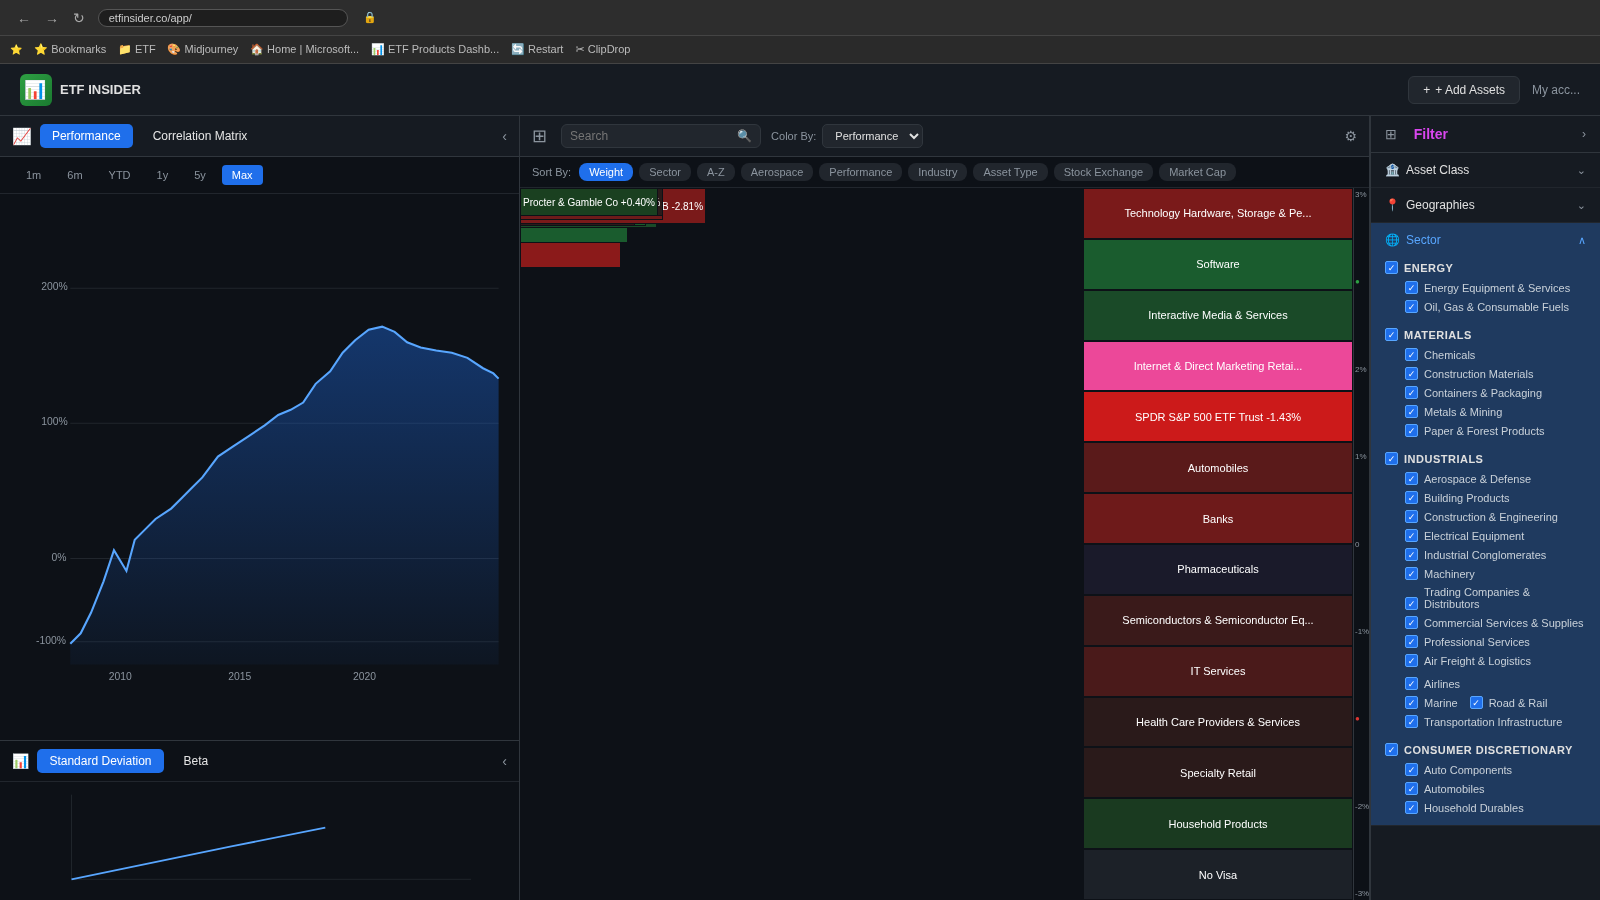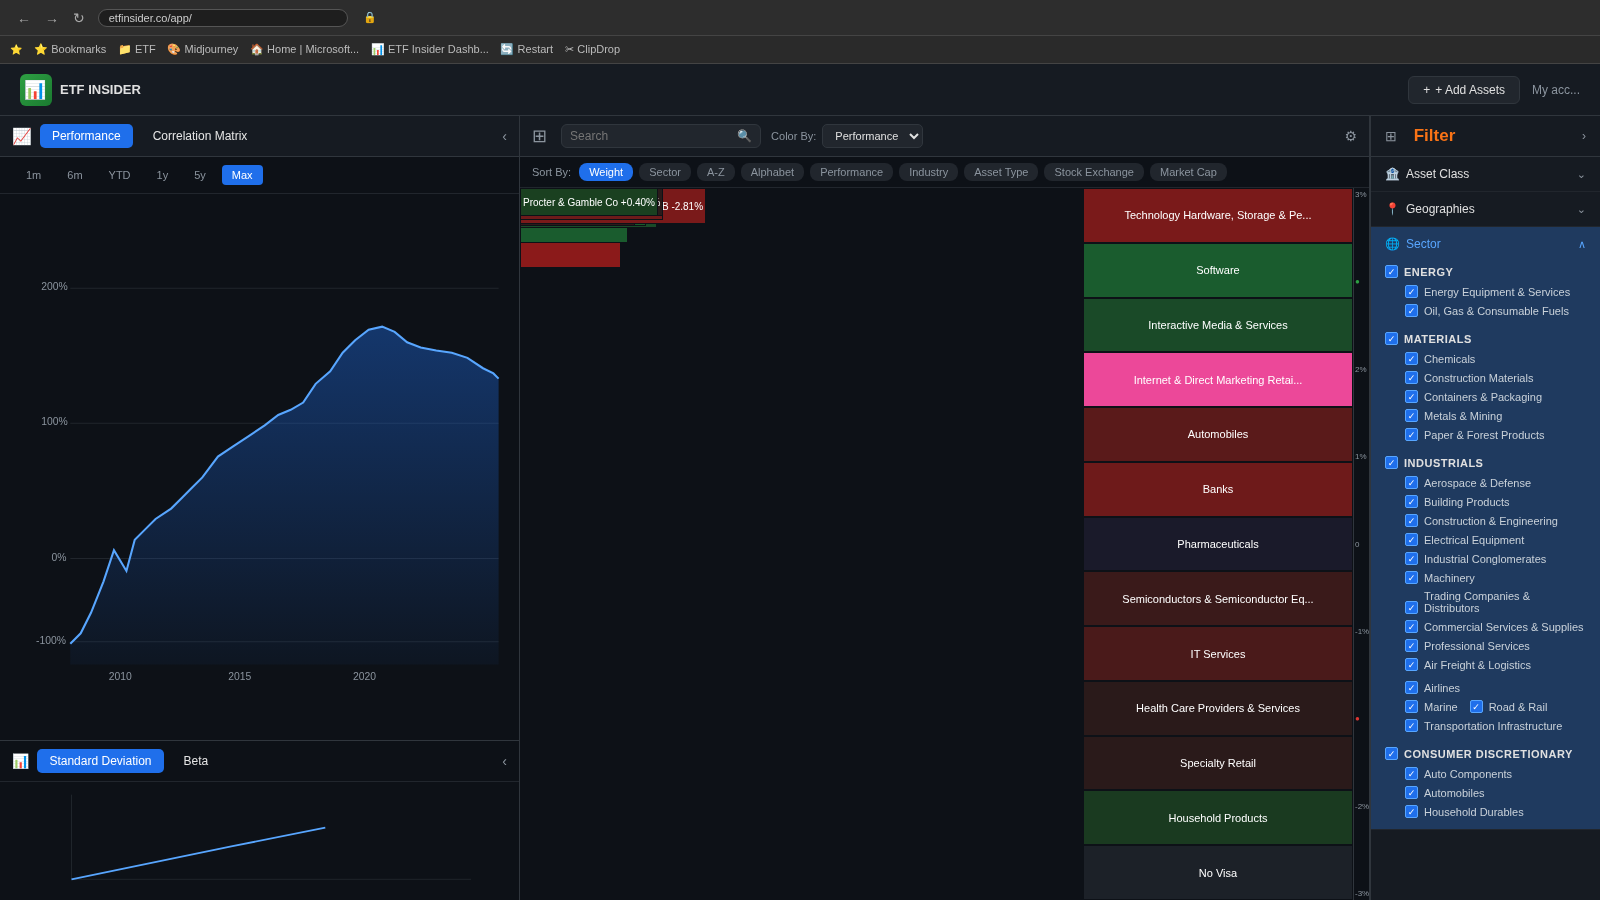--- a/index.html
+++ b/index.html
@@ -57,21 +57,21 @@
     .sort-bar { background: #0d1117; padding: 6px 12px; display: flex; align-items: center; gap: 6px; flex-wrap: wrap; border-bottom: 1px solid #21262d; }
     .sort-btn { padding: 3px 10px; border-radius: 8px; border: none; cursor: pointer; font-size: 11px; }
     .sort-btn.active { background: #1f6feb; color: white; }
     .sort-btn.inactive { background: #21262d; color: #8b949e; }
 
     .treemap-area { flex: 1; position: relative; overflow: hidden; background: #0d1117; }
 
     
     .right-panel { width: 230px; background: #161b22; border-left: 1px solid #30363d; overflow-y: auto; }
     .filter-header { display: flex; align-items: center; padding: 10px 14px; border-bottom: 1px solid #30363d; gap: 6px; }
-    .filter-title { font-size: 17px; font-weight: 600; color: #f97316; padding-left: 11px; }
+    .filter-title { font-size: 14px; font-weight: 600; color: #d946ef; padding-left: 11px; }
     .filter-arrow { margin-left: auto; color: #8b949e; cursor: pointer; }
     .filter-section { border-bottom: 1px solid #21262d; }
     .filter-section-header { display: flex; align-items: center; padding: 10px 14px; cursor: pointer; gap: 6px; }
     .filter-section-title { color: #e0e0e0; font-size: 12px; flex: 1; }
     .filter-section-chevron { color: #8b949e; font-size: 11px; }
     .filter-active { background: #1f3a5f; }
     .filter-active .filter-section-title { color: #58a6ff; }
 
     .filter-items { padding: 4px 14px 8px; }
     .filter-item { display: flex; align-items: flex-end; gap: 6px; padding: 3px 0; cursor: pointer; }
@@ -94,21 +94,21 @@
   </div>
   <div class="address-bar">etfinsider.co/app/</div>
   <div style="margin-left: 8px; color: #666; font-size: 11px;">🔒</div>
 </div>
 <div class="bookmarks-bar">
   <span style="color:#888; font-size:10px;">⭐</span>
   <span class="bookmark-item">⭐ Bookmarks</span>
   <span class="bookmark-item">📁 ETF</span>
   <span class="bookmark-item">🎨 Midjourney</span>
   <span class="bookmark-item">🏠 Home | Microsoft...</span>
-  <span class="bookmark-item">📊 ETF Insider Dashb...</span>
+  <span class="bookmark-item">📊 ETF Products Dashb...</span>
   <span class="bookmark-item">🔄 Restart</span>
   <span class="bookmark-item">✂ ClipDrop</span>
 </div>
 
 <div class="app">
 
   <div class="app-header">
     <div class="logo-area">
       <div class="logo-icon">
         <span style="font-size:18px;">📊</span>
@@ -204,21 +204,21 @@
             <option>Performance</option>
           </select>
         </div>
         <button class="gear-btn">⚙</button>
       </div>
       <div class="sort-bar">
         <span style="color:#8b949e; font-size:11px; margin-right:2px;">Sort By:</span>
         <button class="sort-btn active">Weight</button>
         <button class="sort-btn inactive">Sector</button>
         <button class="sort-btn inactive">A-Z</button>
-        <button class="sort-btn inactive">Alphabet</button>
+        <button class="sort-btn inactive">Aerospace</button>
         <button class="sort-btn inactive">Performance</button>
         <button class="sort-btn inactive">Industry</button>
         <button class="sort-btn inactive">Asset Type</button>
         <button class="sort-btn inactive">Stock Exchange</button>
         <button class="sort-btn inactive">Market Cap</button>
       </div>
       <div class="treemap-area">
 
         <div style="position:relative; width:100%; height:100%; display:flex; gap:0;">
 
@@ -289,20 +289,21 @@
                   <span class="tm-label">Procter &amp; Gamble Co +0.40%</span>
                 </div>
             </div>
           </div>
 
           <div style="width:270px; display:flex; flex-direction:column; gap:0;">
             <div class="tm-right-cell" style="background:#7a1a1a; height:80px;">Technology Hardware, Storage &amp; Pe...</div>
             <div class="tm-right-cell" style="background:#1a5c2e; height:55px;">Software</div>
             <div class="tm-right-cell" style="background:#1a4a28; height:78px;">Interactive Media &amp; Services</div>
             <div class="tm-right-cell" style="background:#ec4899; height:30px;">Internet &amp; Direct Marketing Retai...</div>
+            <div class="tm-right-cell" style="background:#cc1a1a; height:32px;">SPDR S&amp;P 500 ETF Trust -1.43%</div>
             <div class="tm-right-cell" style="background:#5a1a1a; height:32px;">Automobiles</div>
             <div class="tm-right-cell" style="background:#6e1a1a; height:32px;">Banks</div>
             <div class="tm-right-cell" style="background:#1a1a2a; height:28px;">Pharmaceuticals</div>
             <div class="tm-right-cell" style="background:#3a1a1a; height:28px;text-align:center;">Semiconductors &amp; Semiconductor Eq...</div>
             <div class="tm-right-cell" style="background:#4a1a1a; height:28px;">IT Services</div>
             <div class="tm-right-cell" style="background:#2a1a1a; height:28px;">Health Care Providers &amp; Services</div>
             <div class="tm-right-cell" style="background:#2a1a1a; height:28px;">Specialty Retail</div>
             <div class="tm-right-cell" style="background:#1a3a20; height:28px;">Household Products</div>
             <div class="tm-right-cell" style="background:#1c2128; flex:1; height:28px;">No Visa</div>
           </div>

